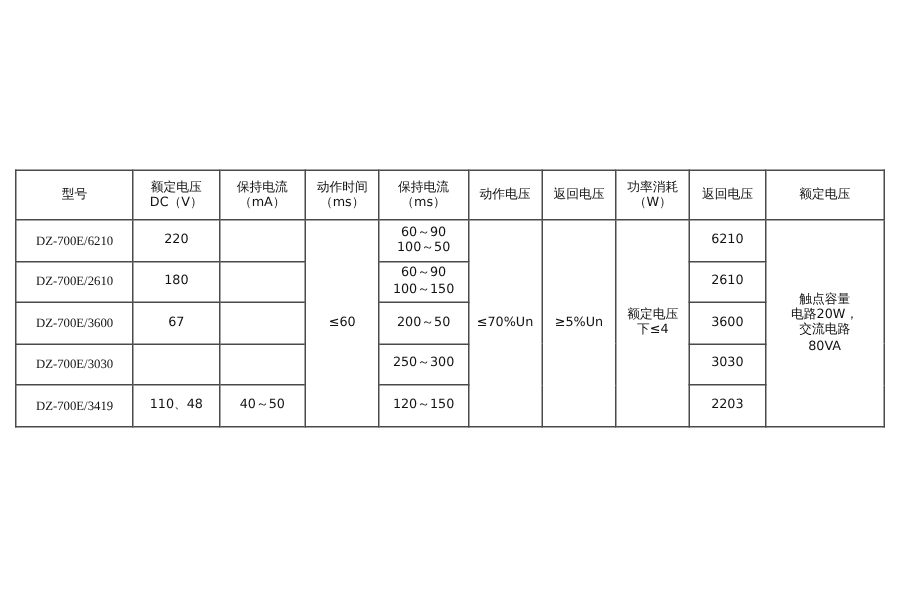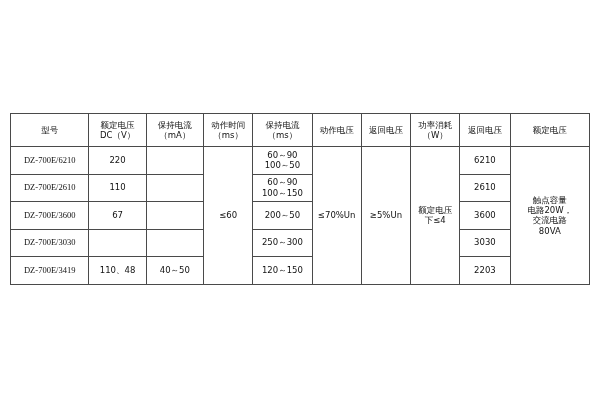--- a/index.html
+++ b/index.html
@@ -135,21 +135,21 @@
         <td rowspan="5" class="cap">
           <span class="two-line">触点容量</span>
           <span class="two-line">电路20W，</span>
           <span class="two-line">交流电路</span>
           <span class="two-line">80VA</span>
         </td>
       </tr>
 
       <tr class="row">
         <td class="model">DZ-700E/2610</td>
-        <td>110</td>
+        <td>180</td>
         <td class="blank"></td>
         <td>
           <span class="two-line">60～90</span>
           <span class="two-line">100～150</span>
         </td>
         <td>2610</td>
       </tr>
 
       <tr class="row">
         <td class="model">DZ-700E/3600</td>

